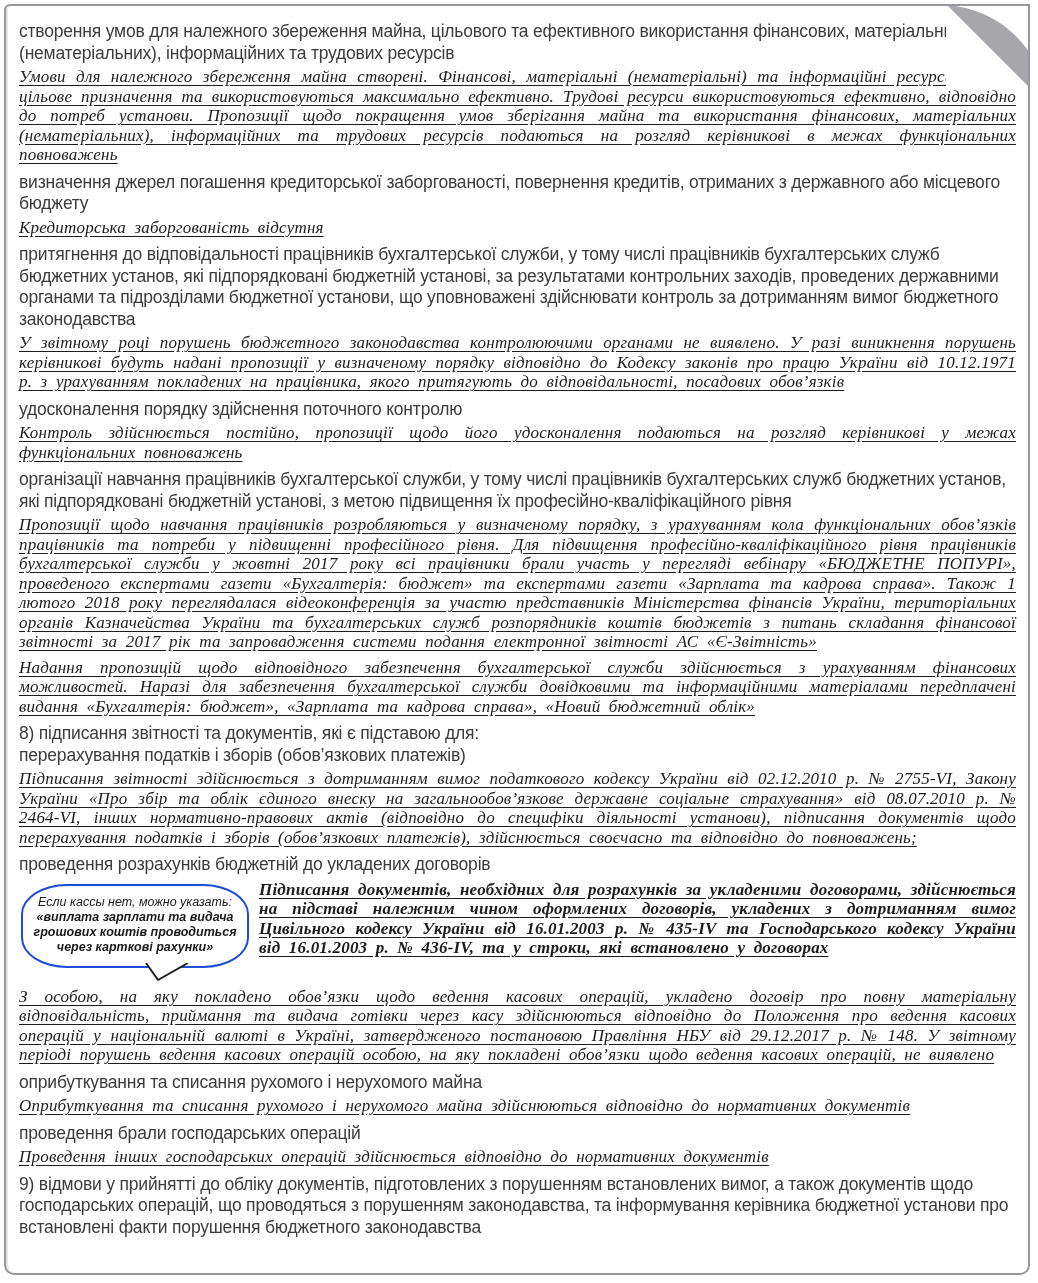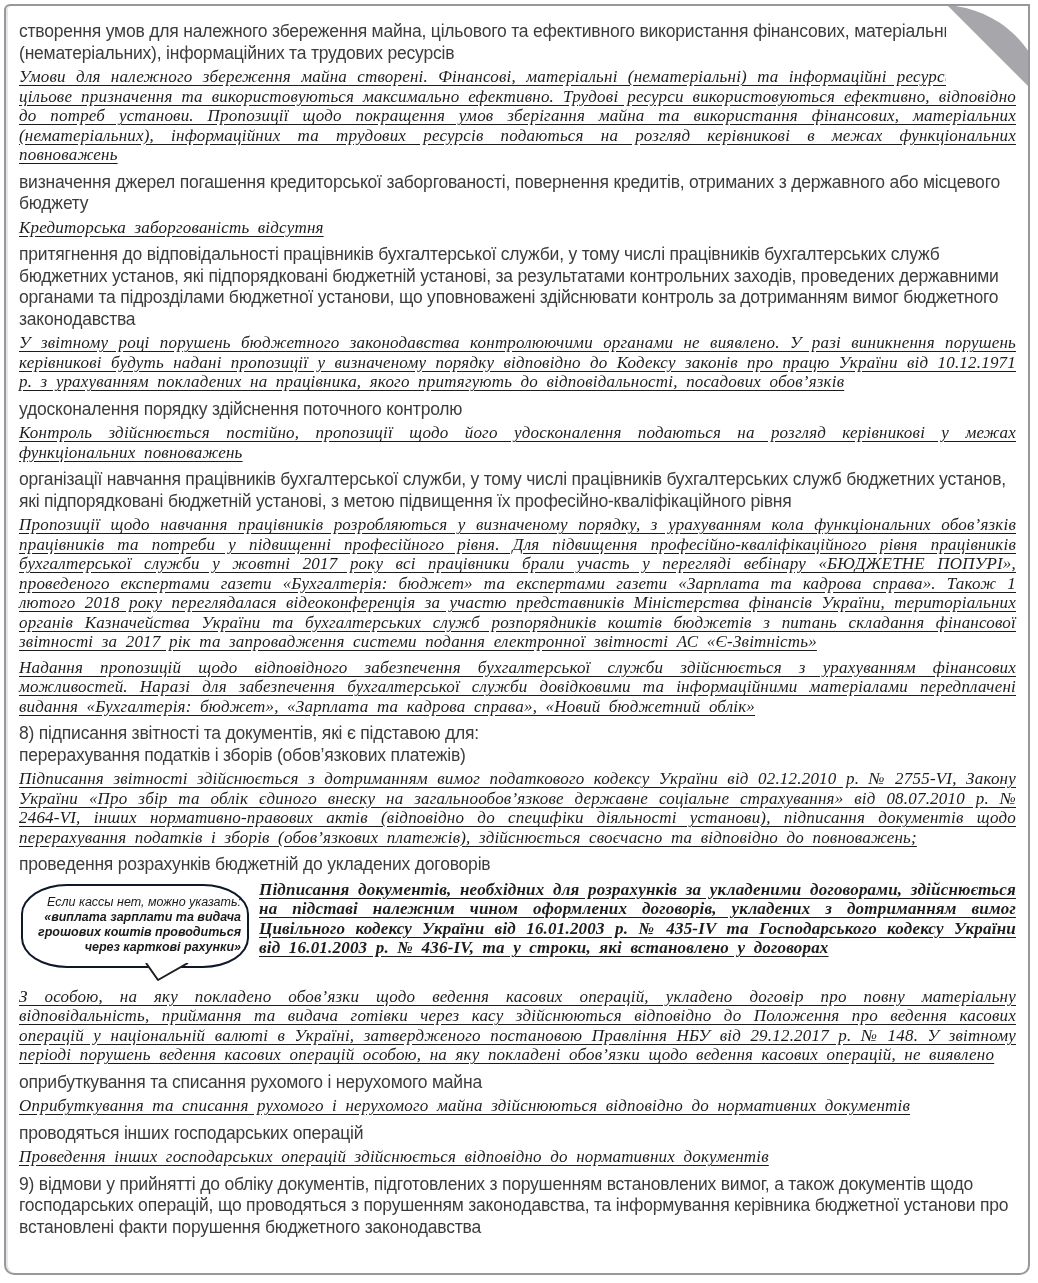--- a/index.html
+++ b/index.html
@@ -20,23 +20,23 @@
   .a{
     font-family:"Liberation Serif",serif;font-style:italic;
     font-size:17px;line-height:19.5px;color:#1c1c1c;
     text-align:justify;word-spacing:4px;letter-spacing:0.2px;
     text-decoration:underline;text-underline-offset:3px;
     margin:3px 0 6px;
   }
   .note-row{display:flex;align-items:flex-start;margin:4px 0 2px;}
   .bubble{
     position:relative;flex:0 0 228px;box-sizing:border-box;
-    border:2px solid #0f172a;border-radius:46px/30px;background:#fff;
+    border:2px solid #1d4ed8;border-radius:46px/30px;background:#fff;
     padding:9px 6px 11px;margin:4px 10px 16px 2px;
-    font-size:12.5px;line-height:15px;font-style:italic;text-align:right;color:#1a1a1a;
+    font-size:12.5px;line-height:15px;font-style:italic;text-align:center;color:#1a1a1a;
   }
   .bubble .quote{font-weight:bold;}
   .tail{position:absolute;left:120px;bottom:-17px;}
   .note-answer{flex:1 1 auto;margin-top:0;font-weight:bold;}
 </style>
 </head>
 <body>
 
 <div class="page">
 
@@ -73,18 +73,18 @@
         <polyline points="3,0 15,17 45,0" fill="none" stroke="#1f1f1f" stroke-width="2" stroke-linejoin="round"></polyline>
       </svg>
     </div>
     <p class="sec a note-answer">Підписання документів, необхідних для розрахунків за укладеними договорами, здійснюється на підставі належним чином оформлених договорів, укладених з дотриманням вимог Цивільного кодексу України від 16.01.2003 р. № 435-IV та Господарського кодексу України від 16.01.2003 р. № 436-IV, та у строки, які встановлено у договорах</p>
   </div>
 
   <div id="flow-bottom">
       <p class="sec a">З особою, на яку покладено обов’язки щодо ведення касових операцій, укладено договір про повну матеріальну відповідальність, приймання та видача готівки через касу здійснюються відповідно до Положення про ведення касових операцій у національній валюті в Україні, затвердженого постановою Правління НБУ від 29.12.2017 р. № 148. У звітному періоді порушень ведення касових операцій особою, на яку покладені обов’язки щодо ведення касових операцій, не виявлено</p>
       <p class="sec q">оприбуткування та списання рухомого і нерухомого майна</p>
       <p class="sec a">Оприбуткування та списання рухомого і нерухомого майна здійснюються відповідно до нормативних документів</p>
-      <p class="sec q">проводяться інших господарських операцій</p>
+      <p class="sec q">проведення брали господарських операцій</p>
       <p class="sec a">Проведення інших господарських операцій здійснюється відповідно до нормативних документів</p>
       <p class="sec q">9) відмови у прийнятті до обліку документів, підготовлених з порушенням встановлених вимог, а також документів щодо господарських операцій, що проводяться з порушенням законодавства, та інформування керівника бюджетної установи про встановлені факти порушення бюджетного законодавства</p>
     </div>
 
 </div>
 
 </body></html>

